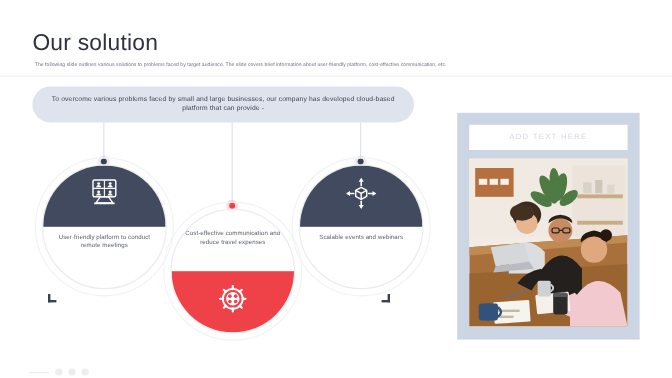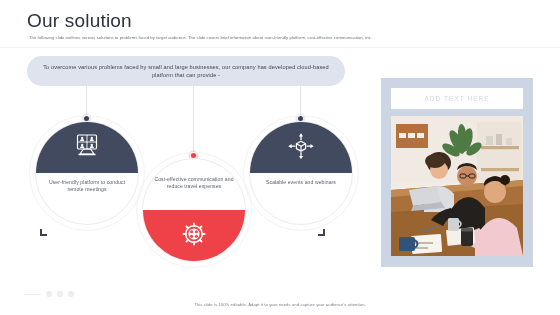--- a/index.html
+++ b/index.html
@@ -11,20 +11,21 @@
     height: 315px;
     background: #ffffff;
     font-family: "Liberation Sans", sans-serif;
     overflow: hidden;
     position: relative;
   }
   .slide {
     position: absolute;
     inset: 0;
     background: #ffffff;
+    margin-top: 16px;
   }
 
   
   .page-title {
     position: absolute;
     left: 27px;
     top: 10px;
     font-size: 19px;
     font-weight: 300;
     color: #2f3340;

